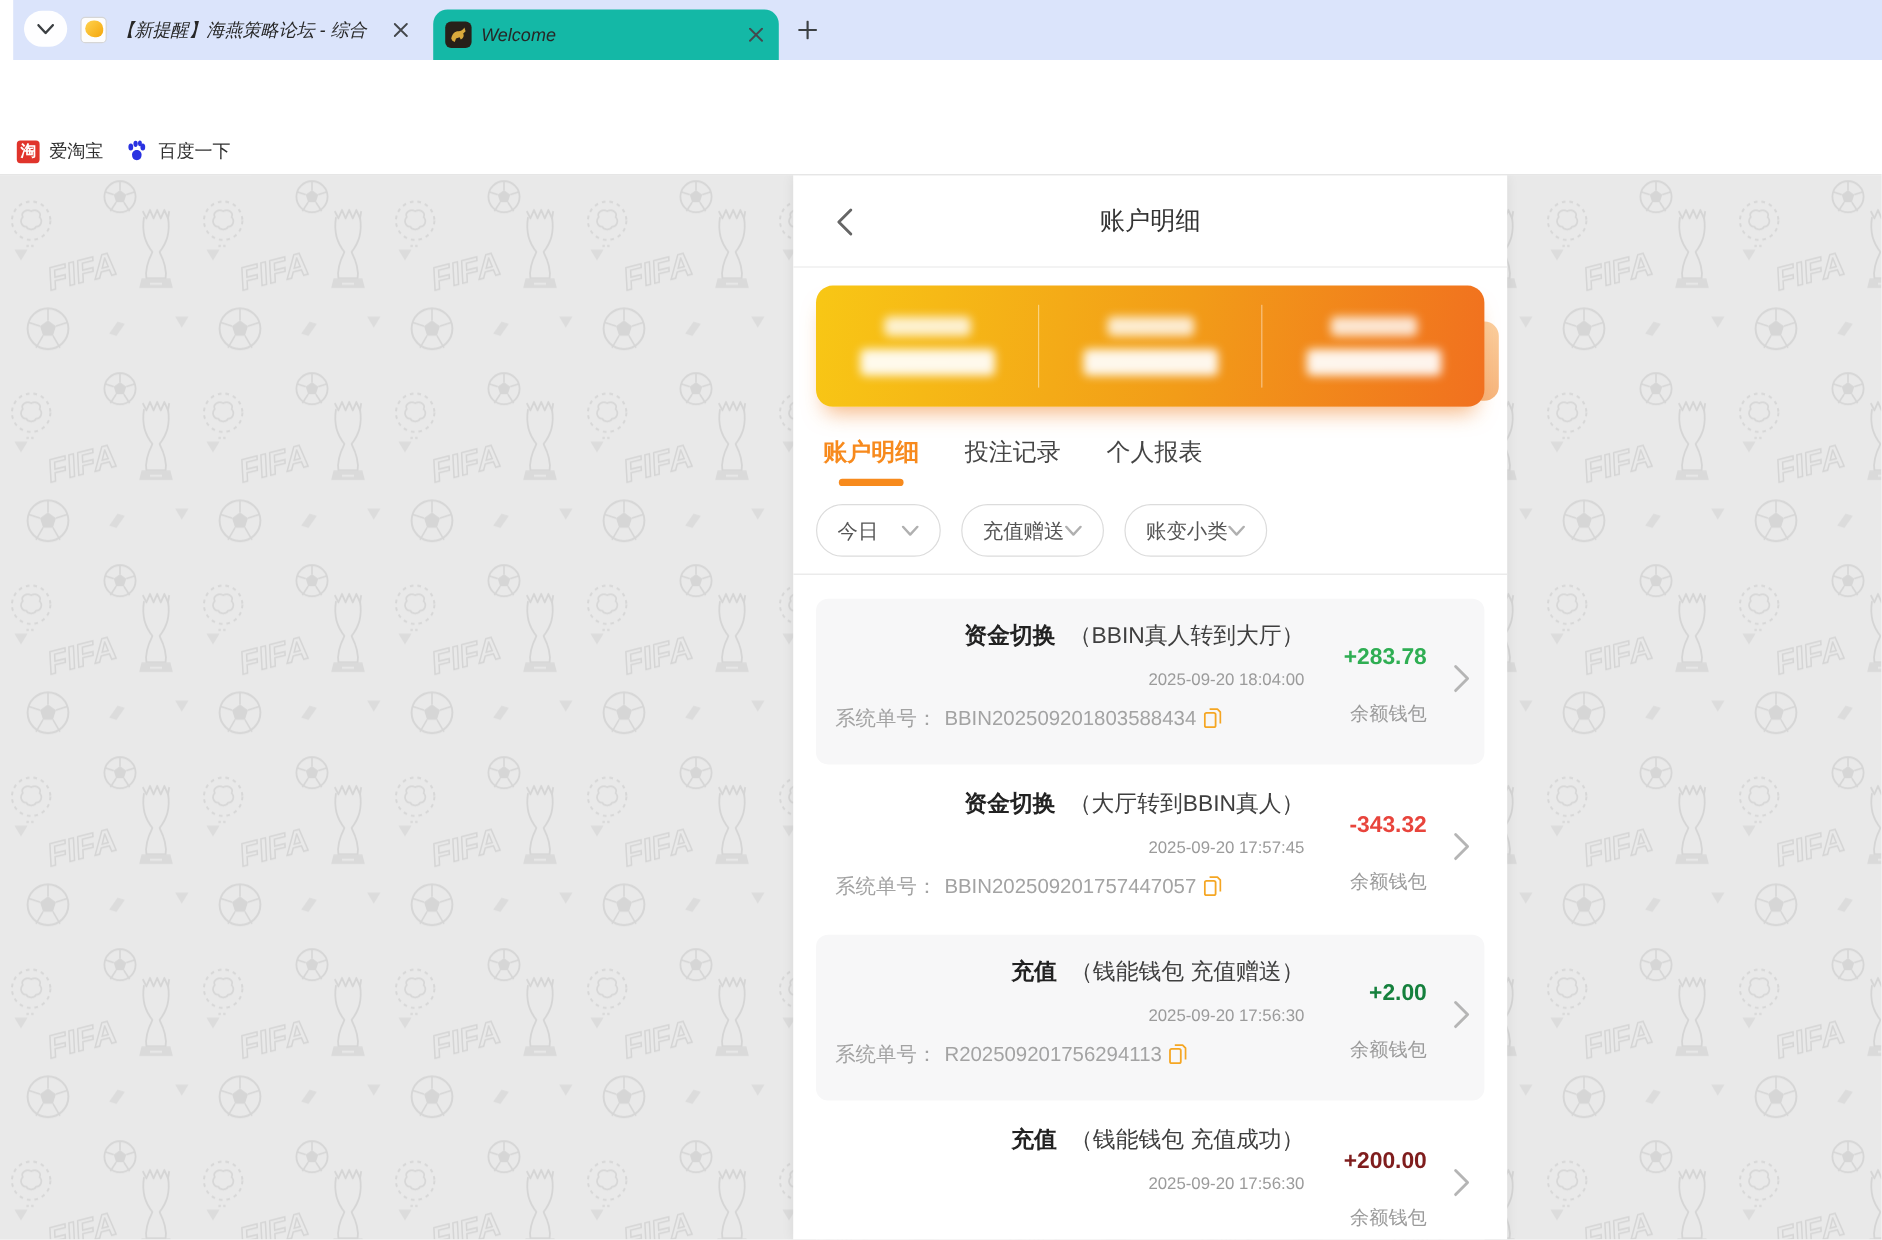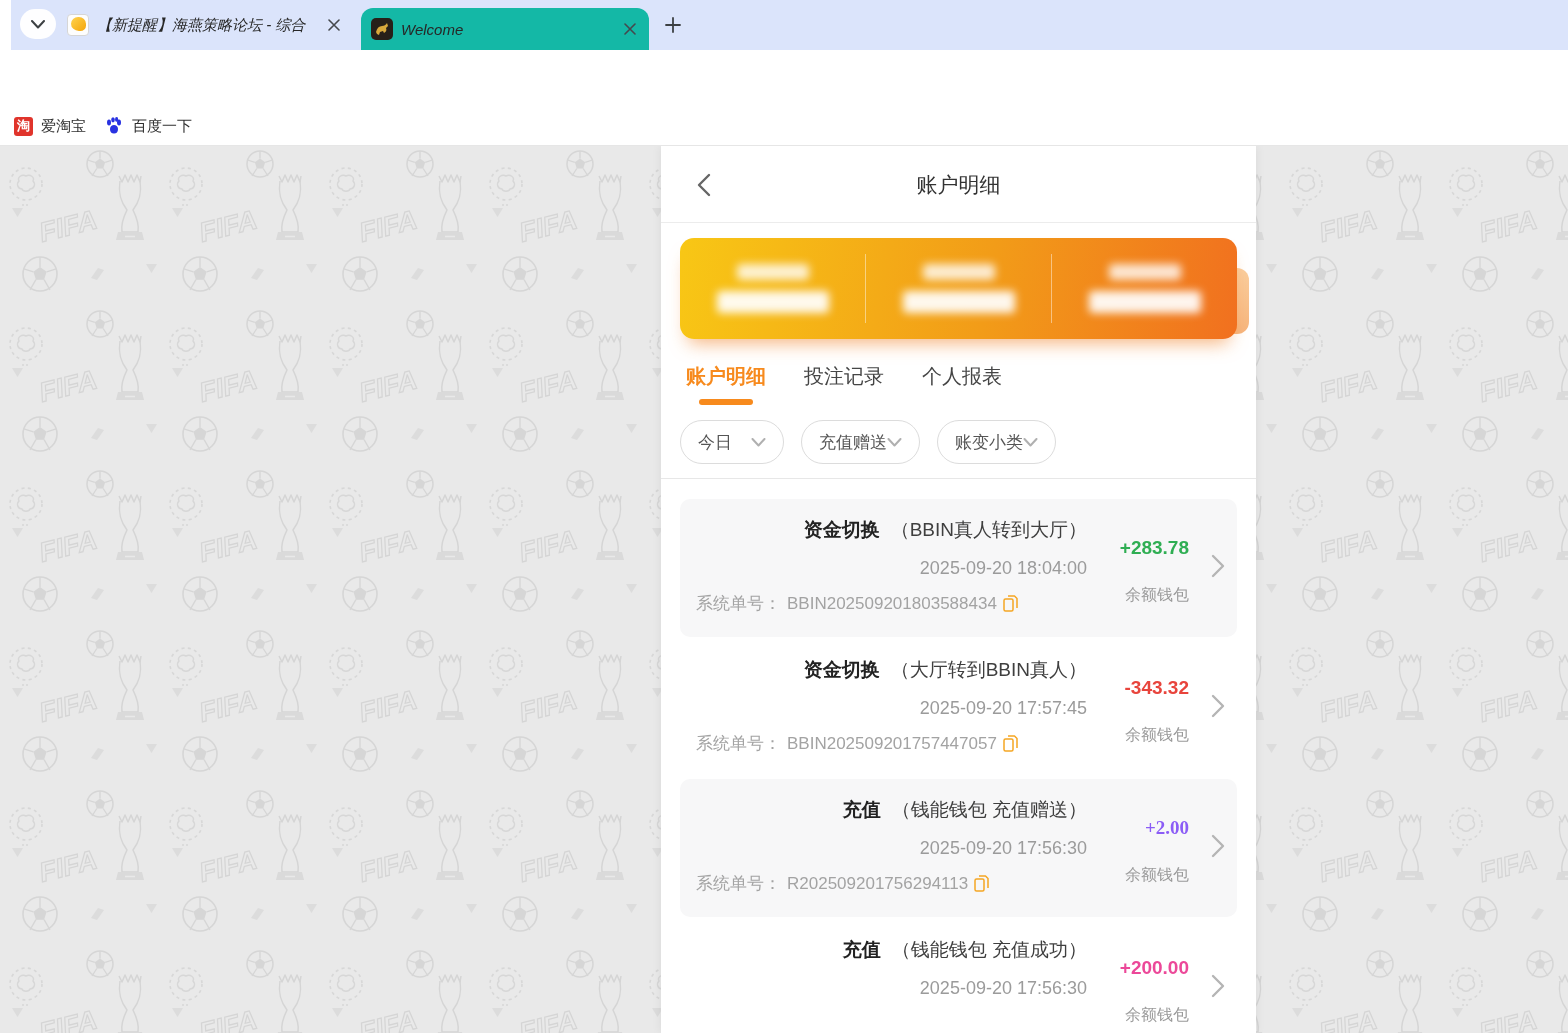--- a/index.html
+++ b/index.html
@@ -68,21 +68,21 @@
     justify-content:space-between; padding:12px 17px; font-size:17px; color:#555; background:#fff; }
   .fpill.w1{ width:104px; } .fpill.w2{ width:119px; } .fpill.w3{ width:119px;justify-content:flex-end; }
 
   .txn-list { padding:20px 19px 0; }
   .txn { position:relative; border-radius:10px; padding:18px 150px 14px 16px; margin-bottom:2px;
     min-height:138px;text-align:right; }
   .txn-odd { background:#f7f7f8; } .txn-even { background:#fff; }
   .txn-title { font-size:19px; color:#222; }
   .txn-type { font-weight:700; margin-right:11px; }
   .txn-detail { color:#3f3f3f; }
-  .txn-date { margin-top:15px; font-size:18px; color:#9b9b9b; }
+  .txn-date { margin-top:15px; font-size:14px; color:#9b9b9b; }
   .txn-order { margin-top:13px; font-size:17px; color:#a3a3a3; display:flex; align-items:center; gap:6px; }
   .txn-amount { position:absolute; right:48px; top:38px; font-size:19px; font-weight:600; }
   .txn-wallet { position:absolute; right:48px; top:86px; font-size:16px; color:#9b9b9b; }
   .txn-chevron { position:absolute; right:12px; top:50%; transform:translateY(-50%); }
 </style>
 </head>
 <body>
 
 <div class="tabstrip">
   <div class="tab-search-btn">
@@ -333,35 +333,35 @@
     </div>
     <div class="txn-date">2025-09-20 17:56:30</div>
     <div class="txn-order">
       <span>系统单号：</span>
             <span>R202509201756294113</span>
       <svg width="15" height="17" viewBox="0 0 15 17">
         <rect x="1" y="4" width="9" height="12" rx="1.5" fill="none" stroke="#f5a623" stroke-width="1.5"></rect>
         <path d="M5 1 H11.5 L14 3.5 V13" fill="none" stroke="#f5a623" stroke-width="1.5" stroke-linejoin="round"></path>
       </svg>
     </div>
-    <div class="txn-amount" style="color: #8b5cf6; font-family: Liberation Serif, serif;">+2.00</div>
+    <div class="txn-amount" style="color: #15803d;">+2.00</div>
     <div class="txn-wallet">余额钱包</div>
     <div class="txn-chevron">
       <svg width="14" height="24" viewBox="0 0 14 24">
         <polyline points="2,2 12,12 2,22" fill="none" stroke="#b5b5b5" stroke-width="2.4" stroke-linecap="round" stroke-linejoin="round"></polyline>
       </svg>
     </div>
   </div>
         <div class="txn txn-even">
     <div class="txn-title">
       <span class="txn-type">充值</span><span class="txn-detail">（钱能钱包 充值成功）</span>
     </div>
     <div class="txn-date">2025-09-20 17:56:30</div>
 
-    <div class="txn-amount" style="color: #ec4899;">+200.00</div>
+    <div class="txn-amount" style="color: #7f1d1d;">+200.00</div>
     <div class="txn-wallet">余额钱包</div>
     <div class="txn-chevron">
       <svg width="14" height="24" viewBox="0 0 14 24">
         <polyline points="2,2 12,12 2,22" fill="none" stroke="#b5b5b5" stroke-width="2.4" stroke-linecap="round" stroke-linejoin="round"></polyline>
       </svg>
     </div>
   </div>
       </div>
   </div>
 </div>

